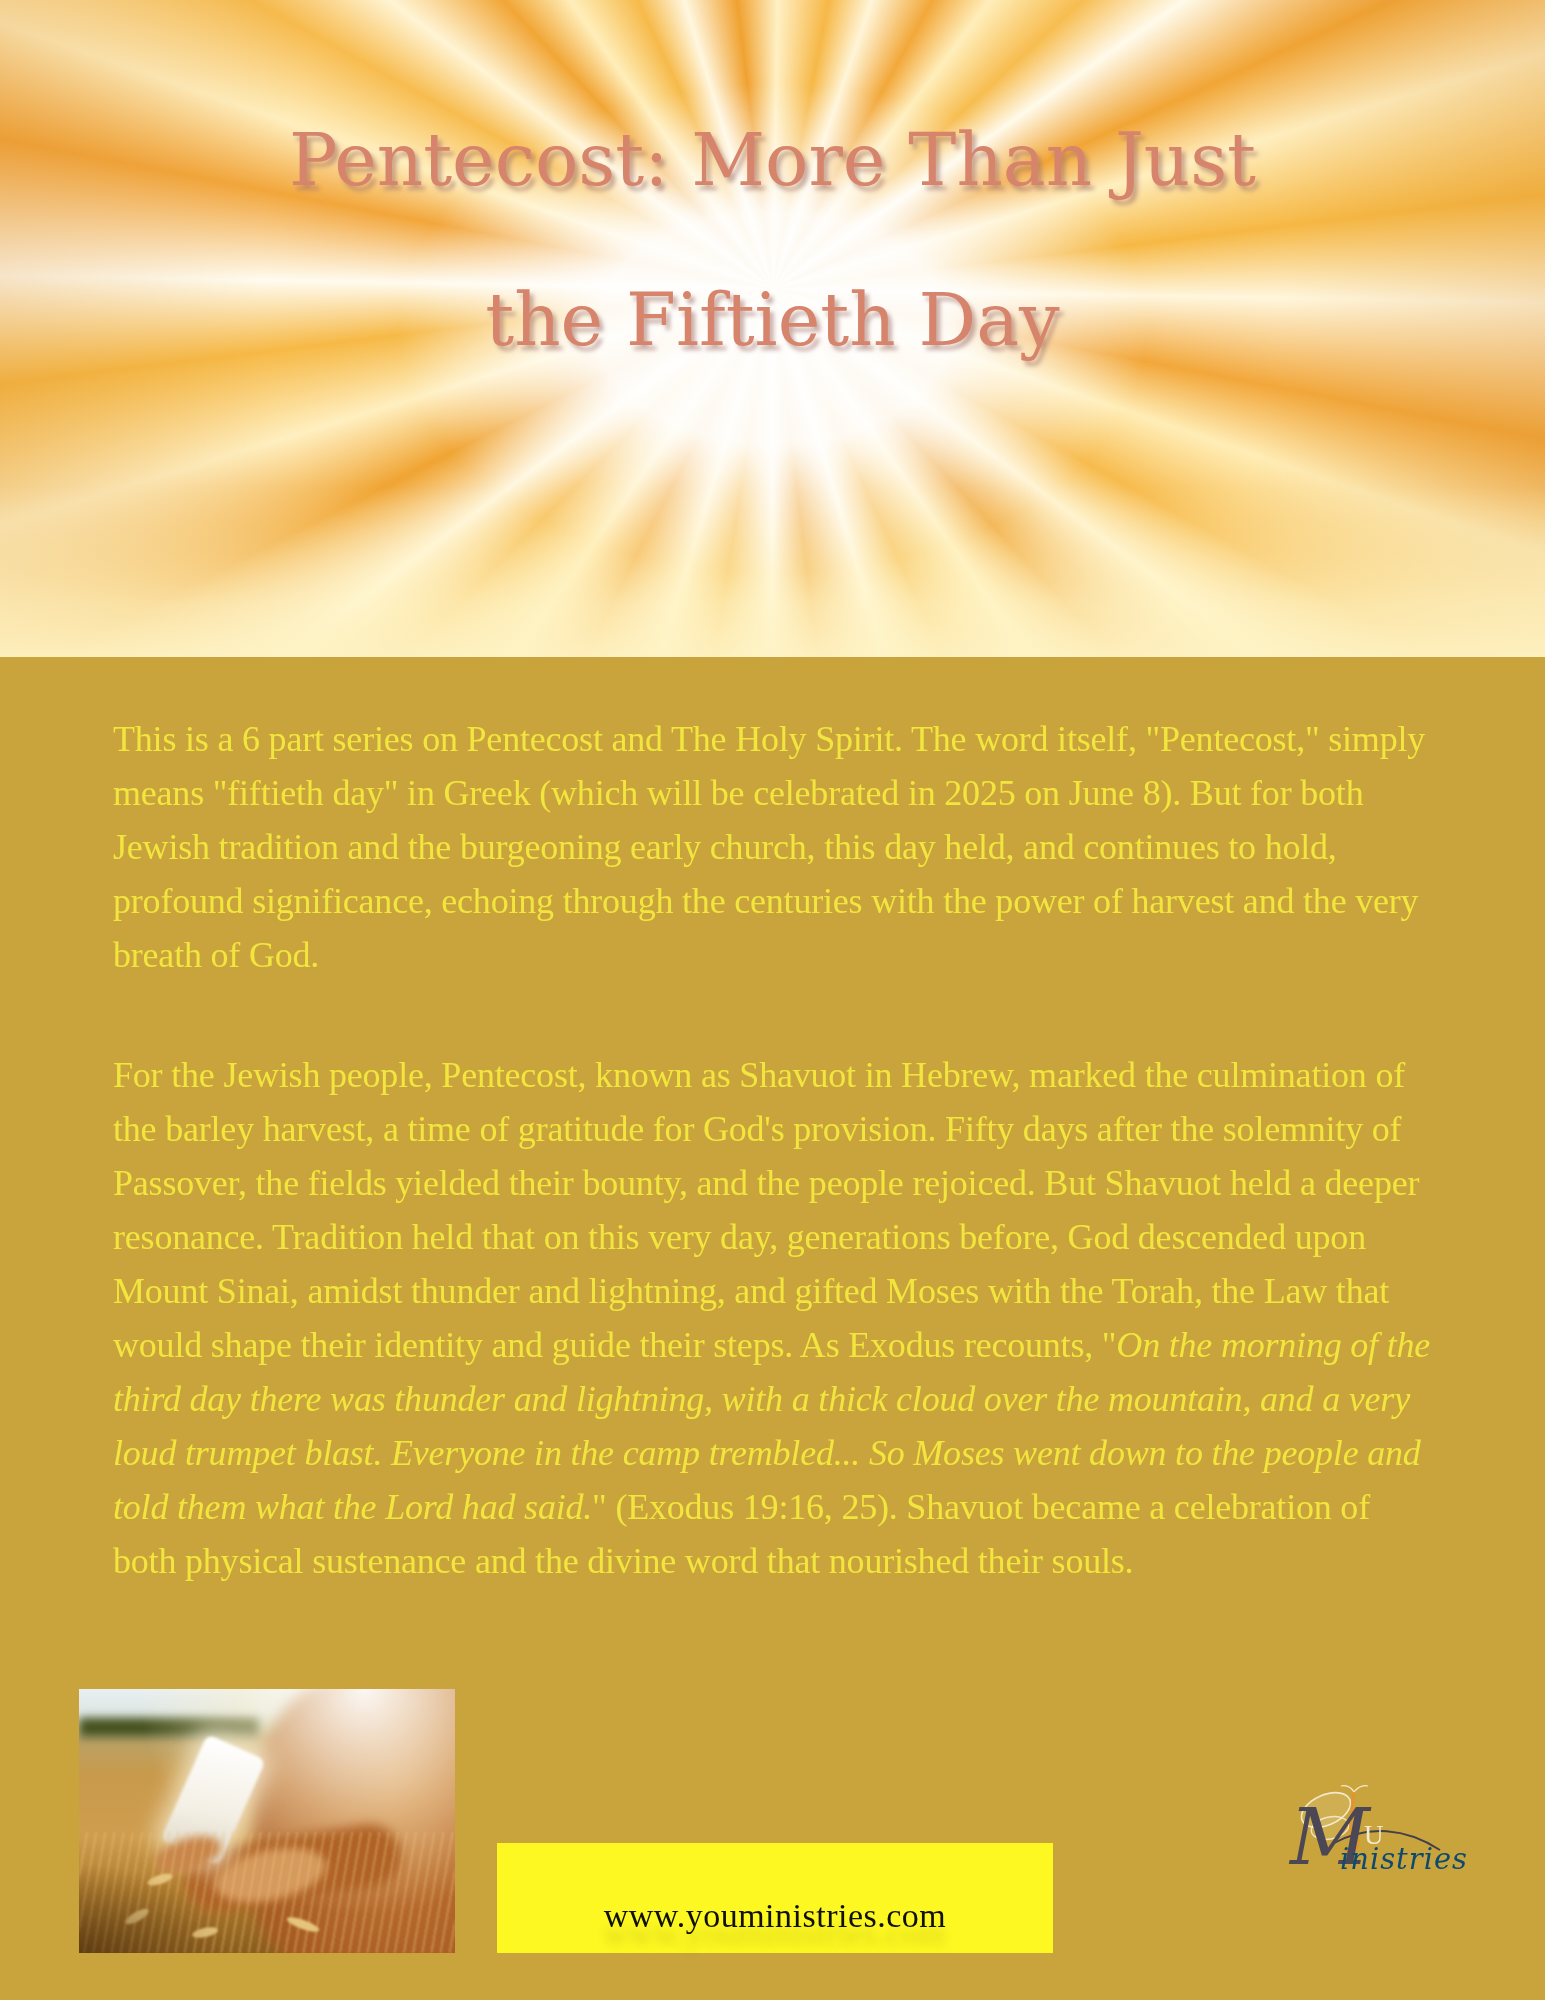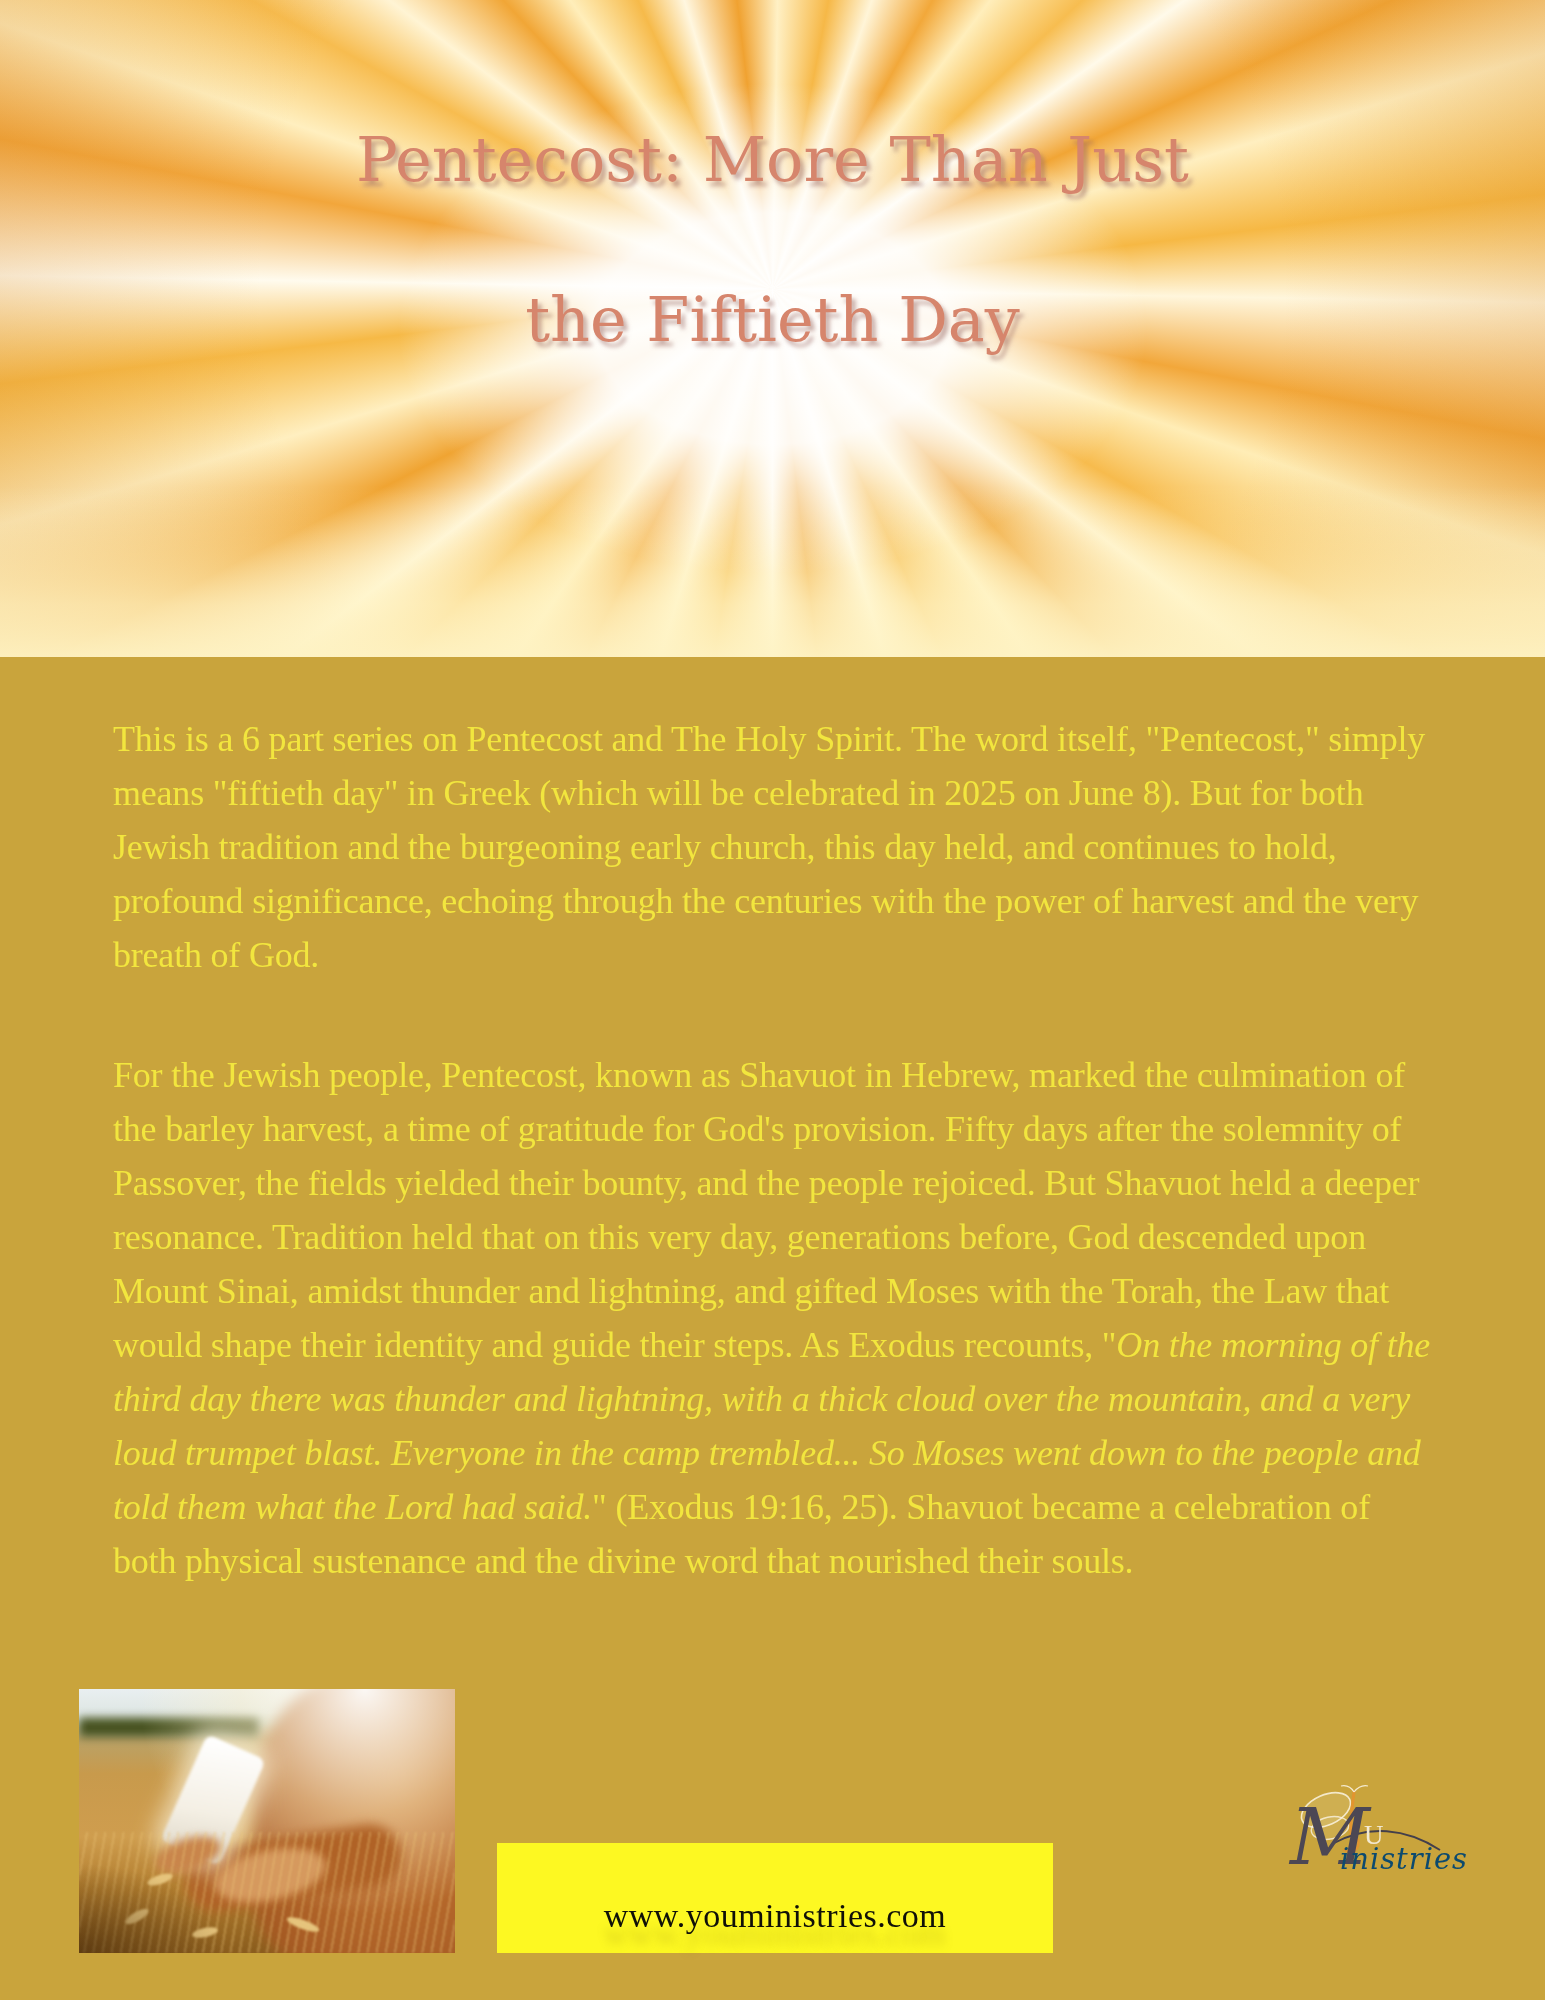--- a/index.html
+++ b/index.html
@@ -24,21 +24,21 @@
         #fff0c4 181deg,#f6b847 191deg,#fff5d8 199deg,#f2a83a 209deg,#ffeebb 217deg,
         #f7bd50 227deg,#fffaea 235deg,#f1a535 245deg,#ffefc0 253deg,#f6b844 263deg,
         #fff6dc 271deg,#f2a73a 281deg,#ffedb6 289deg,#f7bb4d 299deg,#fff3d0 307deg,
         #f0a434 317deg,#ffefbe 325deg,#f6b948 335deg,#fff8e4 343deg,#f1a738 353deg,#fff8e6 360deg),
       #f6b844;
   }
   .hero-title{
     position:absolute;left:0;top:80px;width:1545px;
     text-align:center;
     font-family:"DejaVu Serif", serif;
-    font-size:62px;line-height:160px;font-weight:400;
+    font-size:72px;line-height:160px;font-weight:400;
     color:#d6856c;
     text-shadow:4px 5px 4px rgba(158,112,104,0.55);
   }
 
   
   .article{
     position:absolute;left:113px;top:712px;width:1325px;
     color:#f2e63e;
     font-size:36px;line-height:54px;letter-spacing:-0.2px;
   }

